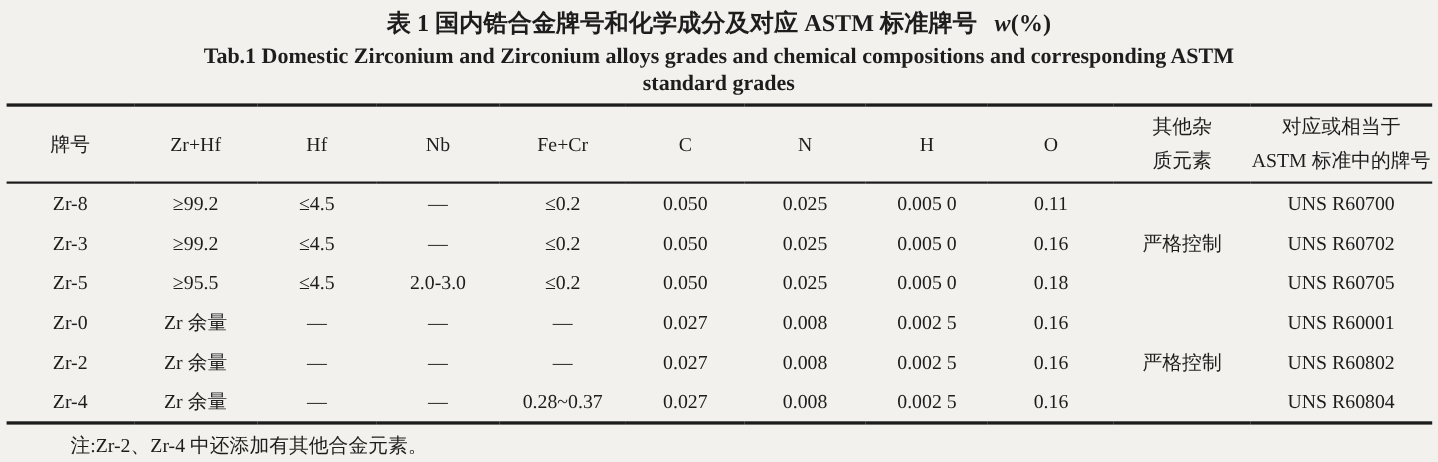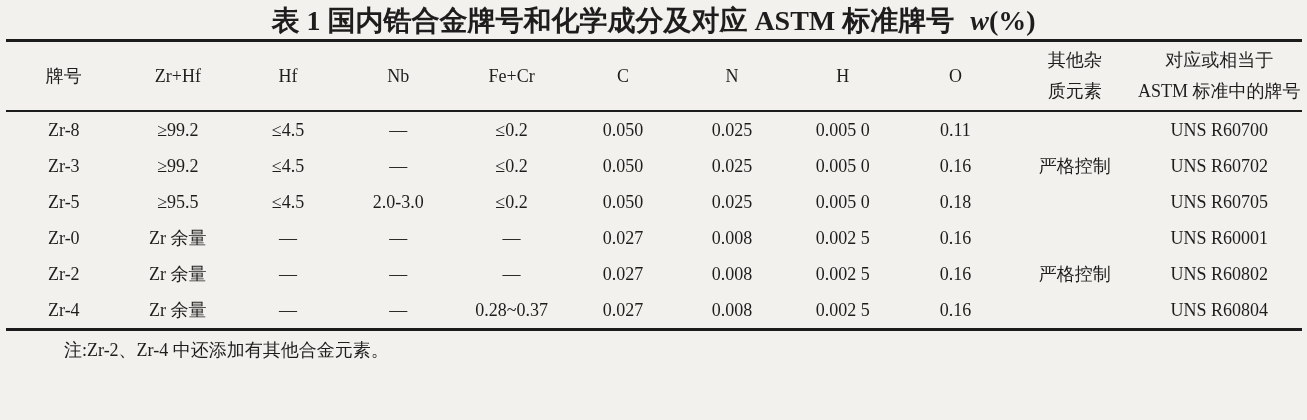--- a/index.html
+++ b/index.html
@@ -13,21 +13,21 @@
     color: #1d1d1d;
     font-family: "Liberation Serif", "DejaVu Serif", serif;
     overflow: hidden;
   }
   .titles {
     padding-top: 8px;
   }
   .title-zh {
     text-align: center;
     font-weight: bold;
-    font-size: 28px;
+    font-size: 22px;
     line-height: 26px;
   }
   .title-zh .unit {
     margin-left: 16px;
   }
   .title-zh .unit-symbol {
     font-style: italic;
   }
   .title-en {
     text-align: center;
@@ -70,20 +70,22 @@
   }
 </style>
 </head>
 <body>
 
 <div class="titles">
   <div class="title-zh">
     <span>表 1 国内锆合金牌号和化学成分及对应 ASTM 标准牌号</span><span class="unit"><span class="unit-symbol">w</span><span>(%)</span></span>
   </div>
   <div class="title-en">
+    <div>Tab.1 Domestic Zirconium and Zirconium alloys grades and chemical compositions and corresponding ASTM</div>
+    <div>standard grades</div>
   </div>
 </div>
 
 <table class="comp-table">
   <colgroup>
     <col style="width:9%">
     <col style="width:8.6%">
     <col style="width:8.4%">
     <col style="width:8.6%">
     <col style="width:8.9%">

